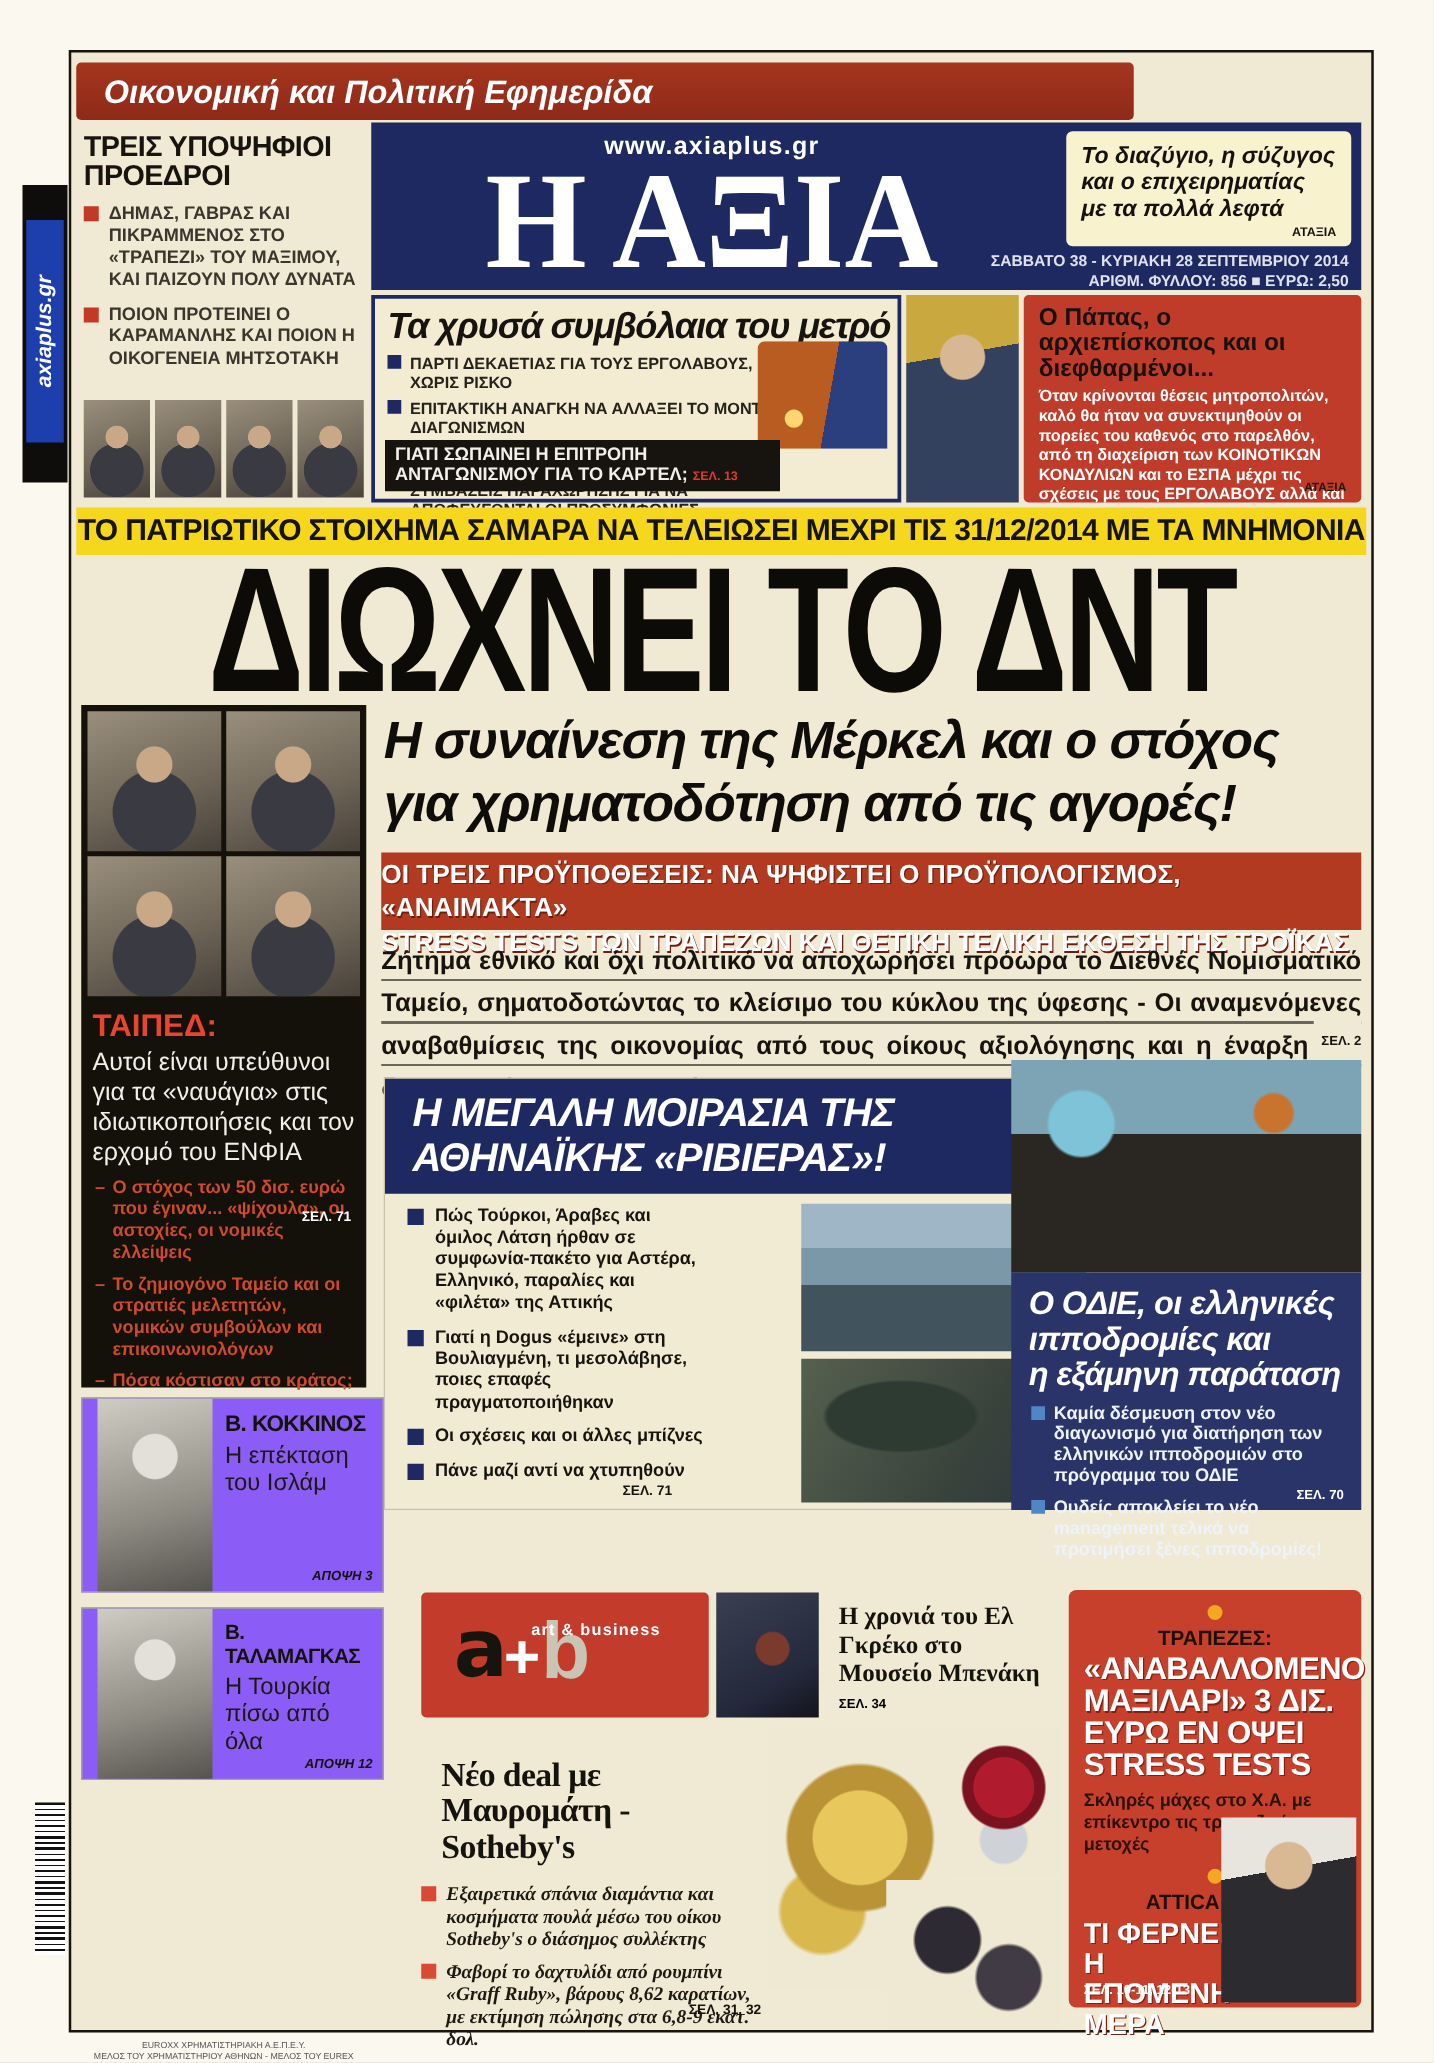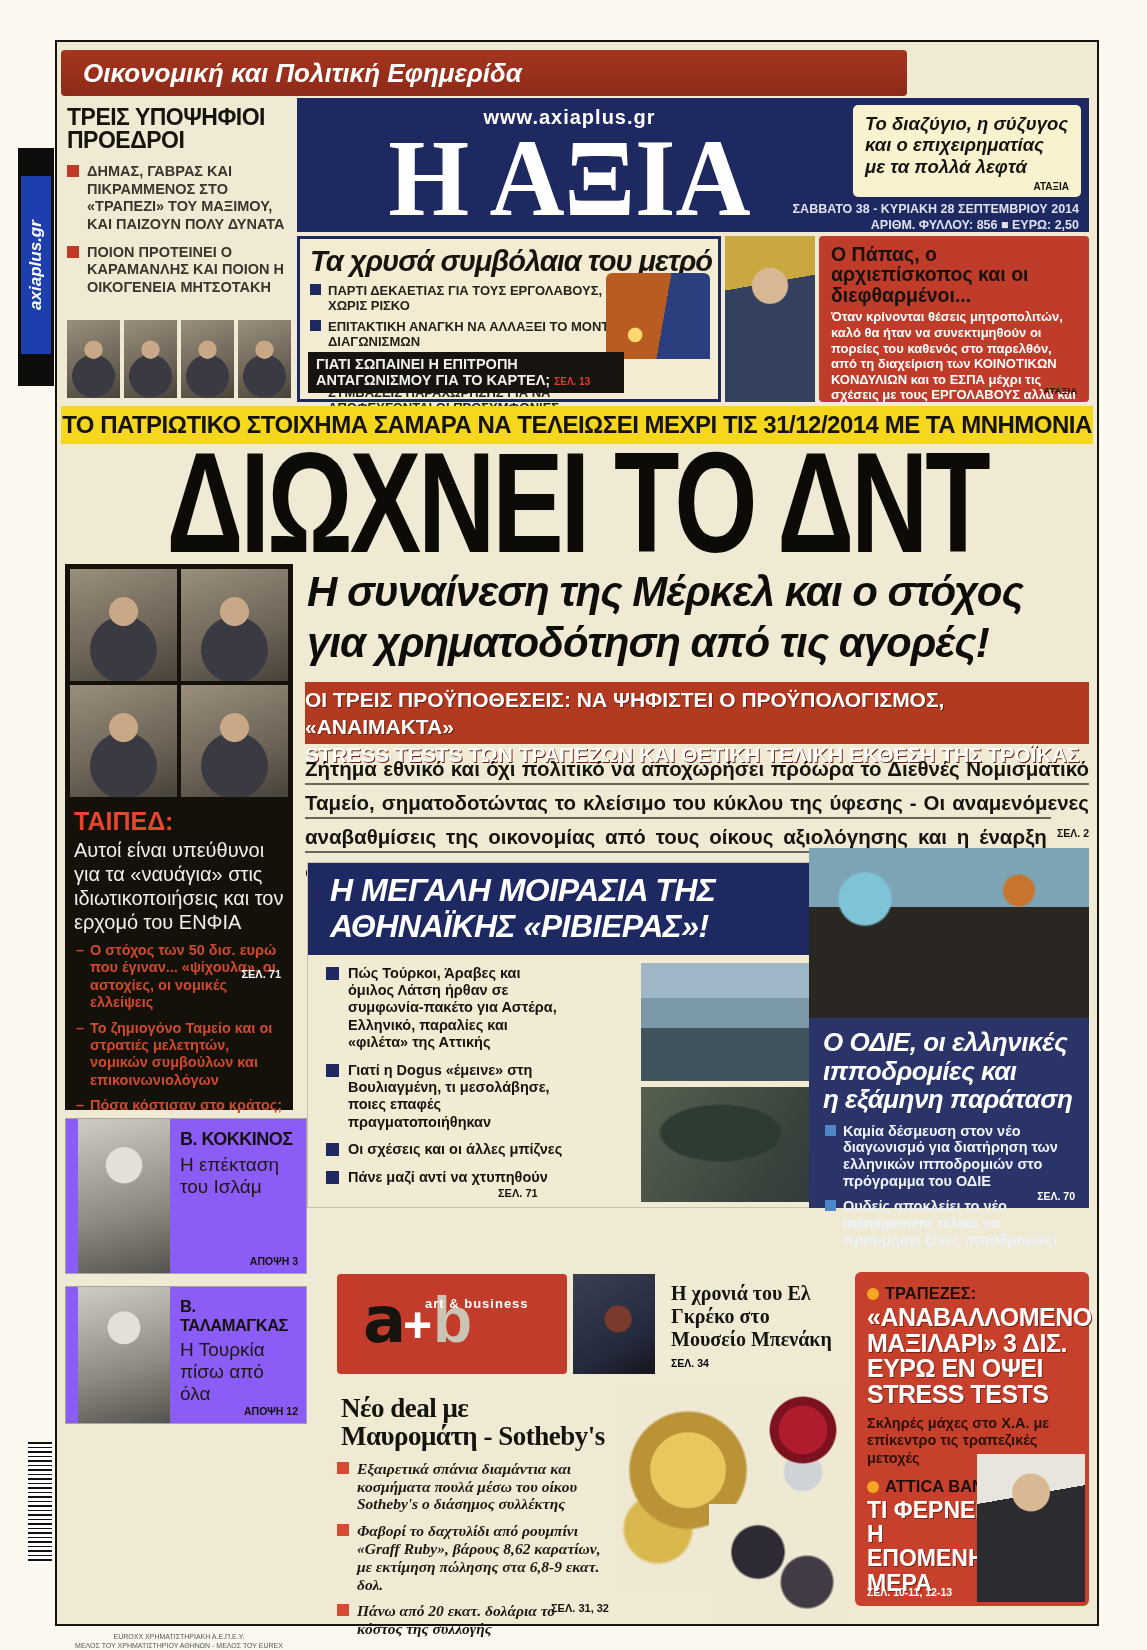--- a/index.html
+++ b/index.html
@@ -106,21 +106,21 @@
   .od-b:before{content:"";position:absolute;left:2px;top:2px;width:11px;height:11px;background:#4f86c6;}
   .od-pg{position:absolute;right:14px;bottom:6px;color:#fff;font-weight:900;font-size:10.5px;}
   
   .op{left:8px;width:228px;background:#8b5cf6;border:1px solid #a3a3a3;display:flex;padding-left:12px;}
   .op .photo{width:92px;background:
      radial-gradient(circle at 50% 30%, #e3e0da 0 15%, transparent 16%),
      linear-gradient(165deg,#cfccc4,#8d8a82 60%,#55534d);}
   .op .tx{flex:1;padding:10px 10px 6px;position:relative;}
   .op .nm{font-weight:900;font-size:18px;color:#15120d;letter-spacing:-.5px;}
   .op .tt{font-size:19px;color:#1c1913;line-height:1.15;margin-top:4px;}
-  .op .pg{position:absolute;right:8px;bottom:6px;font-weight:900;font-size:10.5px;color:#15120d;}
+  .op .pg{position:absolute;right:8px;bottom:6px;font-weight:900;font-size:10.5px;color:#15120d;font-style:italic;}
   
   .euroxx{left:8px;top:1390px;width:228px;height:196px;border-radius:8px;
      background:linear-gradient(125deg,#3b6ec0,#27509c 55%,#1f4488);padding:14px 14px 8px;box-sizing:border-box;}
   .eu1{color:#eaf0fb;font-size:14.5px;line-height:1.25;}
   .eu2{color:#fff;font-weight:900;font-size:18.5px;line-height:1.2;margin-top:8px;}
   .eu-btn{margin:12px auto 0;width:196px;height:30px;border-radius:15px;border:2px solid #3c5a14;
      background:linear-gradient(to bottom,#d3e04b,#8cbb35);display:flex;align-items:center;justify-content:center;gap:6px;
      font-weight:bold;font-size:14px;color:#1d3a0e;}
   .eu-btn .ic{width:18px;height:18px;border-radius:50%;background:#f4f7e4;border:1px solid #5a7a20;
      color:#2c5a12;font-size:11px;line-height:18px;text-align:center;font-weight:900;}
@@ -134,38 +134,38 @@
   .ab-bb{position:absolute;left:96px;top:14px;font-weight:900;font-size:64px;color:#c9c4b4;line-height:1;}
   .ab-tag{position:absolute;left:88px;top:22px;color:#fff;font-size:13px;font-weight:bold;letter-spacing:1px;}
   .painting{left:516px;top:1232px;width:82px;height:100px;background:
      radial-gradient(circle at 55% 45%, #7a3b2c 0 18%, transparent 20%),
      linear-gradient(150deg,#3a3f51,#23283a 70%,#15131d);}
   .elgreco{left:604px;top:1232px;width:184px;height:100px;background:#f0ead5;padding:8px 10px;box-sizing:border-box;}
   .elgreco .t{font-family:"Liberation Serif","DejaVu Serif",serif;font-weight:bold;font-size:20px;line-height:1.15;color:#15130e;}
   .elgreco .pg{position:absolute;left:10px;bottom:5px;font-weight:900;font-size:10.5px;}
   
   .soth{left:280px;top:1348px;width:272px;height:238px;}
-  .soth h2{margin:4px;font-family:"Liberation Serif","DejaVu Serif",serif;font-weight:900;font-size:27px;line-height:1.05;color:#15130e;letter-spacing:-.5px;}
+  .soth h2{margin:16px;font-family:"Liberation Serif","DejaVu Serif",serif;font-weight:900;font-size:27px;line-height:1.05;color:#15130e;letter-spacing:-.5px;}
   .so-b{position:relative;margin-top:9px;padding-left:20px;font-family:"Liberation Serif","DejaVu Serif",serif;
      font-style:italic;font-weight:bold;font-size:15.5px;line-height:1.15;color:#1c1913;}
   .so-b:before{content:"";position:absolute;left:0;top:2px;width:12px;height:12px;background:#d84a33;}
   .so-pg{position:absolute;right:0px;bottom:14px;font-weight:900;font-size:11px;color:#15130e;}
   .brooch{left:556px;top:1340px;width:150px;height:210px;background:
      radial-gradient(circle at 50% 42%, #e8c85c 0 26%, #b99335 27% 40%, transparent 42%),
      radial-gradient(circle at 30% 70%, #d9b84e 0 18%, transparent 20%),
      #efe9d4;}
   .ruby{left:700px;top:1340px;width:92px;height:120px;background:
      radial-gradient(circle at 50% 40%, #b01c2e 0 28%, #7c1120 29% 38%, transparent 40%),
      radial-gradient(circle at 50% 75%, #cfd3d8 0 18%, transparent 20%),#efe9d4;}
   .jewels{left:652px;top:1462px;width:140px;height:120px;background:
      radial-gradient(circle at 35% 40%, #2e2a33 0 22%, transparent 24%),
      radial-gradient(circle at 70% 65%, #413b46 0 20%, transparent 22%),#efe9d4;}
   
   .banks{left:798px;top:1230px;width:234px;height:334px;background:#c7402c;border-radius:6px;padding:12px 12px 8px;box-sizing:border-box;}
-  .kick{display:flex;align-items:center;gap:6px;font-weight:900;font-size:16.5px;color:#1d0f07;}
+  .kick{display:flex;align-items:center;gap:6px;font-weight:900;font-size:16.5px;color:#1d0f07;flex-direction:column;}
   .kick .dot{width:12px;height:12px;border-radius:50%;background:#f5a623;}
   .banks .t1{color:#fff;font-weight:900;font-size:25px;line-height:1.02;margin-top:2px;letter-spacing:-.5px;text-shadow:1px 1px 0 #7c2113;}
   .banks .s1{color:#2b1208;font-weight:bold;font-size:14.5px;line-height:1.2;margin-top:8px;}
   .banks .t2{color:#fff;font-weight:900;font-size:23px;line-height:1.05;margin-top:2px;text-shadow:1px 1px 0 #7c2113;width:120px;}
   .banks .pg{position:absolute;left:12px;bottom:8px;color:#fff;font-weight:900;font-size:10.5px;}
   .banker{position:absolute;right:4px;bottom:4px;width:108px;height:148px;background:
      radial-gradient(circle at 50% 26%, #d9b894 0 15%, transparent 16%),
      linear-gradient(170deg,#e8e5de 0 30%,#2b2b30 30% 100%);}
 </style>
 </head>

